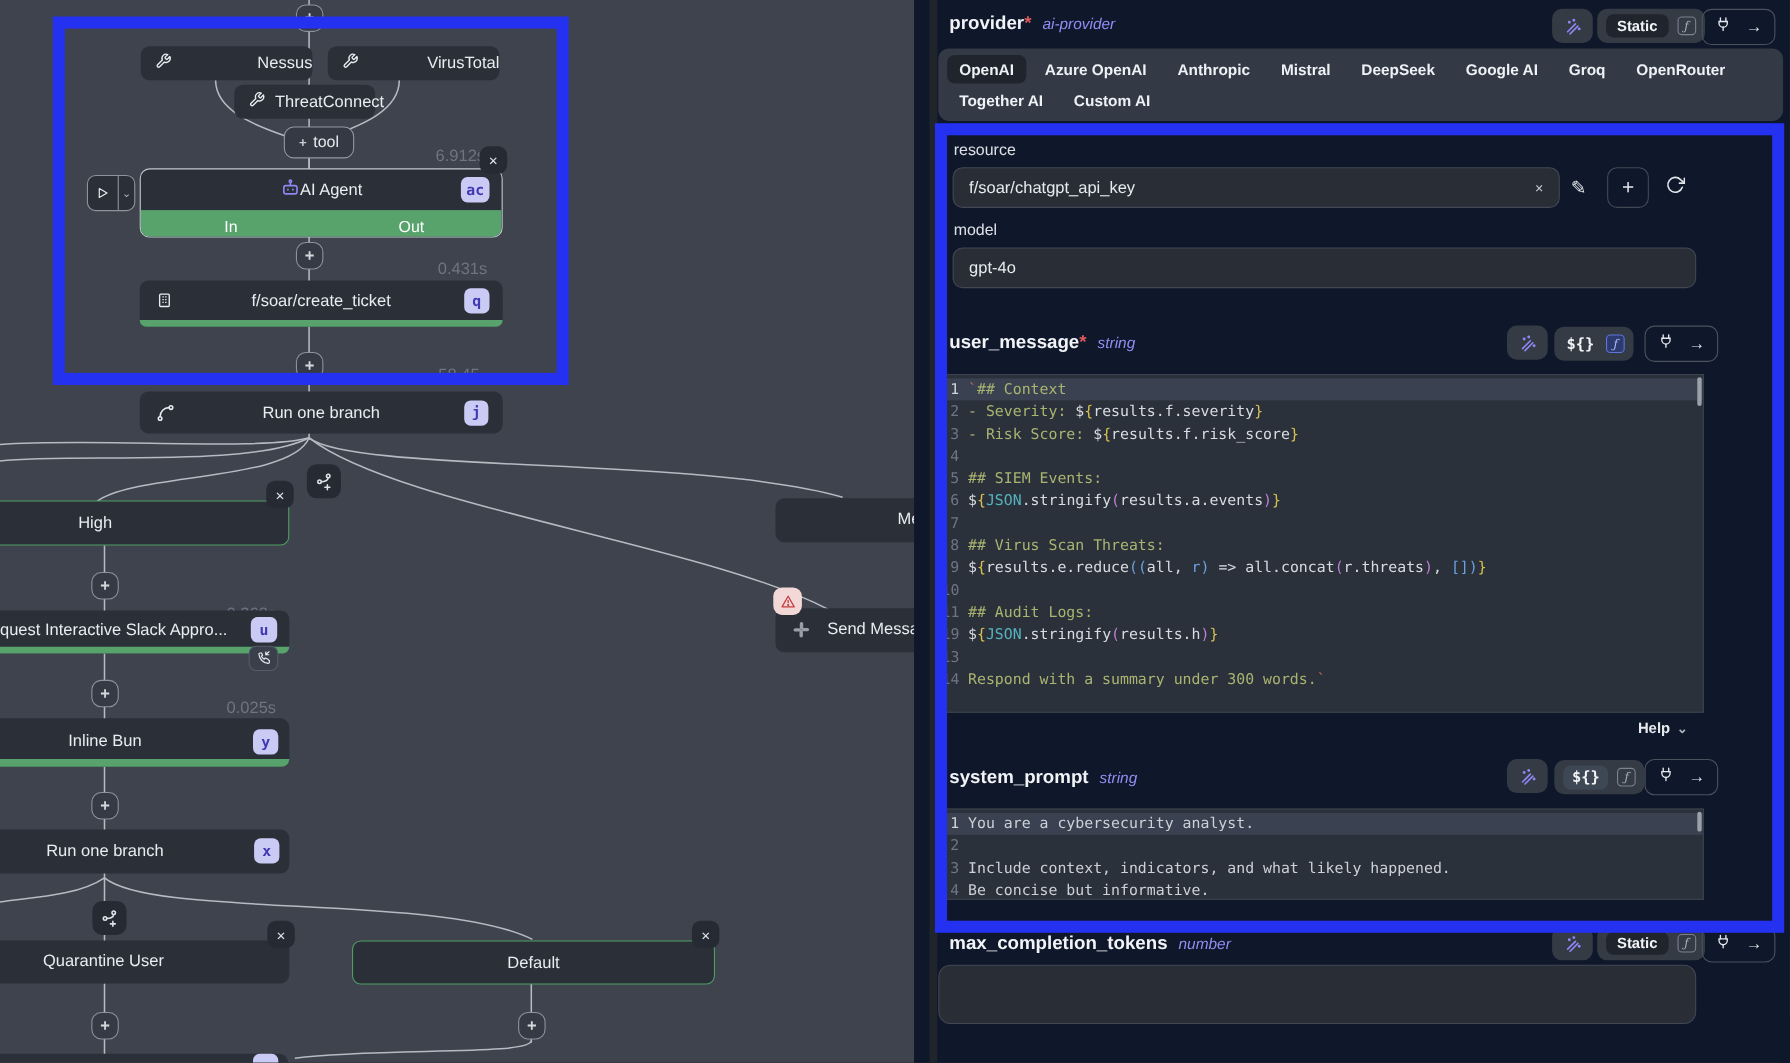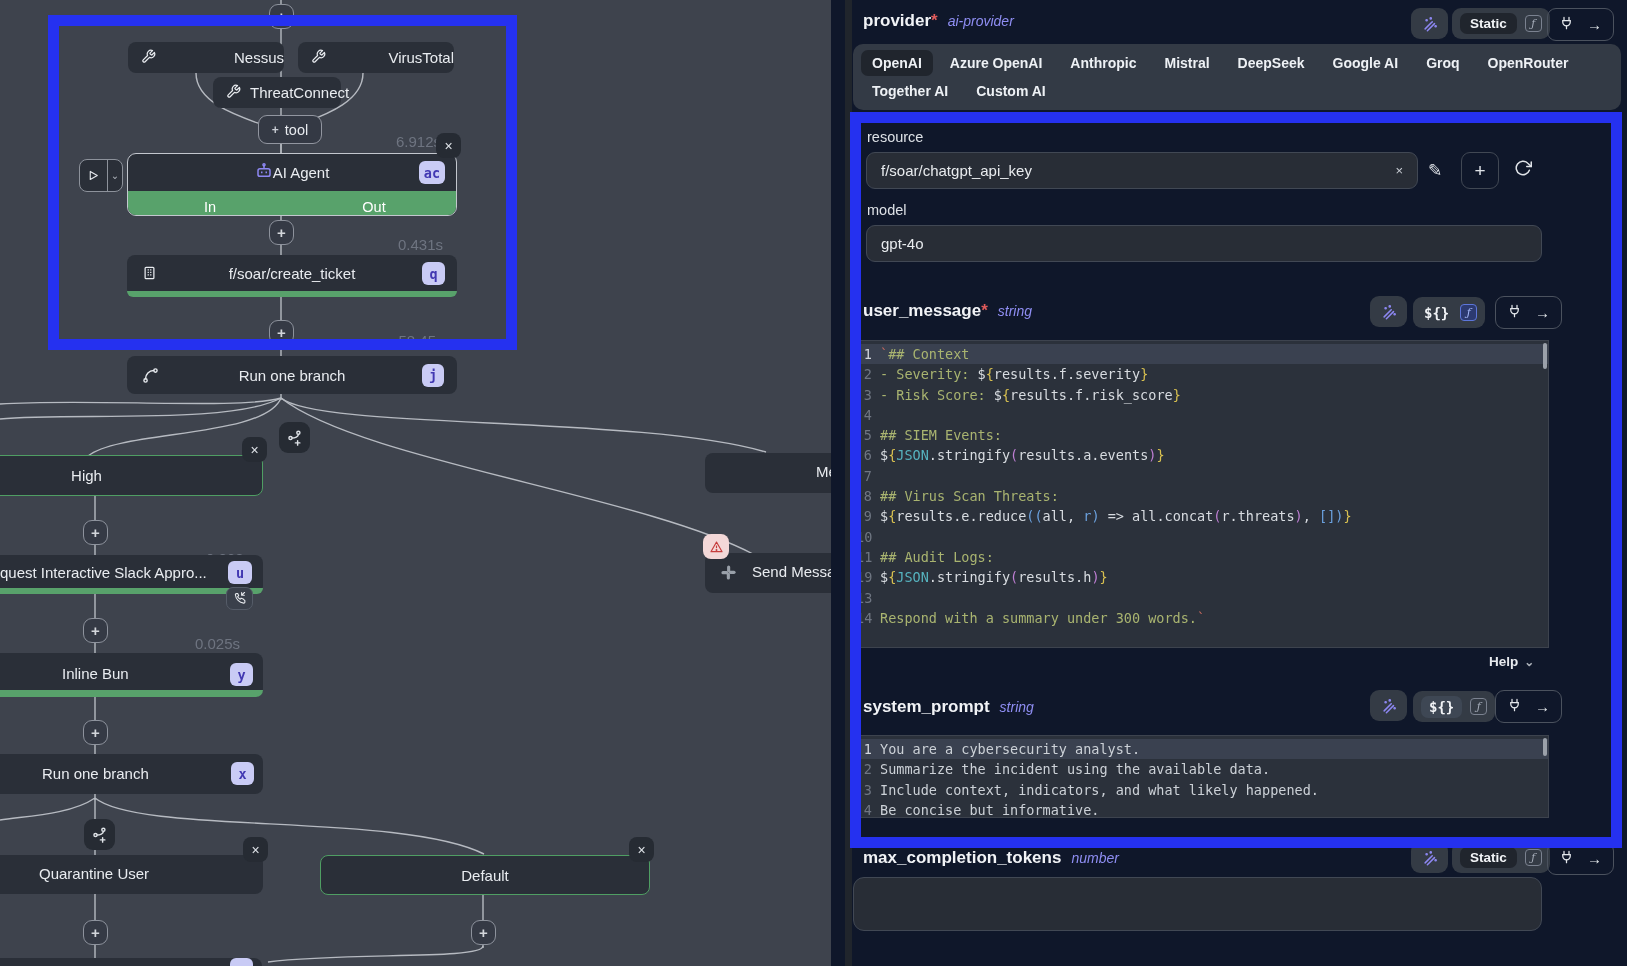--- a/index.html
+++ b/index.html
@@ -254,21 +254,21 @@
           <rect x="10" y="2" width="4.4" height="9.6" rx="2.2"></rect>
           <rect x="2" y="10" width="9.6" height="4.4" rx="2.2"></rect>
           <rect x="9.6" y="12.4" width="4.4" height="9.6" rx="2.2"></rect>
           <rect x="12.4" y="9.6" width="9.6" height="4.4" rx="2.2"></rect>
         </svg>
       </span>
     <span class="ntitle" style="position:absolute;left:47px;top:10px;">Send Message</span>
   </div>
 
   <div class="plusc" style="left:83px;top:618px;">+</div>
-  <div class="timing" style="left:160px;top:635px;">0.025s</div>
+  <div class="timing" style="left:171px;top:635px;">0.025s</div>
 
   <div class="node" style="left:-95px;top:653px;width:358px;height:44px;">
     <span class="ntitle" style="position:absolute;left:157px;top:12px;">Inline Bun</span>
     <span class="badge" style="left:325px;top:10px;width:23px;">y</span>
     <div class="greenbar" style="height:7px;"></div>
   </div>
 
   <div class="plusc" style="left:83px;top:720px;">+</div>
 
   <div class="node" style="left:-95px;top:754px;width:358px;height:40px;">
@@ -487,21 +487,20 @@
     <span class="arrowg">→</span>
   </div>
 
   <div class="editor" style="left:24px;top:735px;width:694px;height:83px;">
       <div class="ed-line active">
         <span class="gut">1</span>
         <span class="code"><span class="c-plain">You are a cybersecurity analyst.</span></span>
       </div>
       <div class="ed-line">
         <span class="gut">2</span>
-        <span class="code"><span class="c-plain">Summarize the incident using the available data.</span></span>
       </div>
       <div class="ed-line">
         <span class="gut">3</span>
         <span class="code"><span class="c-plain">Include context, indicators, and what likely happened.</span></span>
       </div>
       <div class="ed-line">
         <span class="gut">4</span>
         <span class="code"><span class="c-plain">Be concise but informative.</span></span>
       </div>
     </div>

